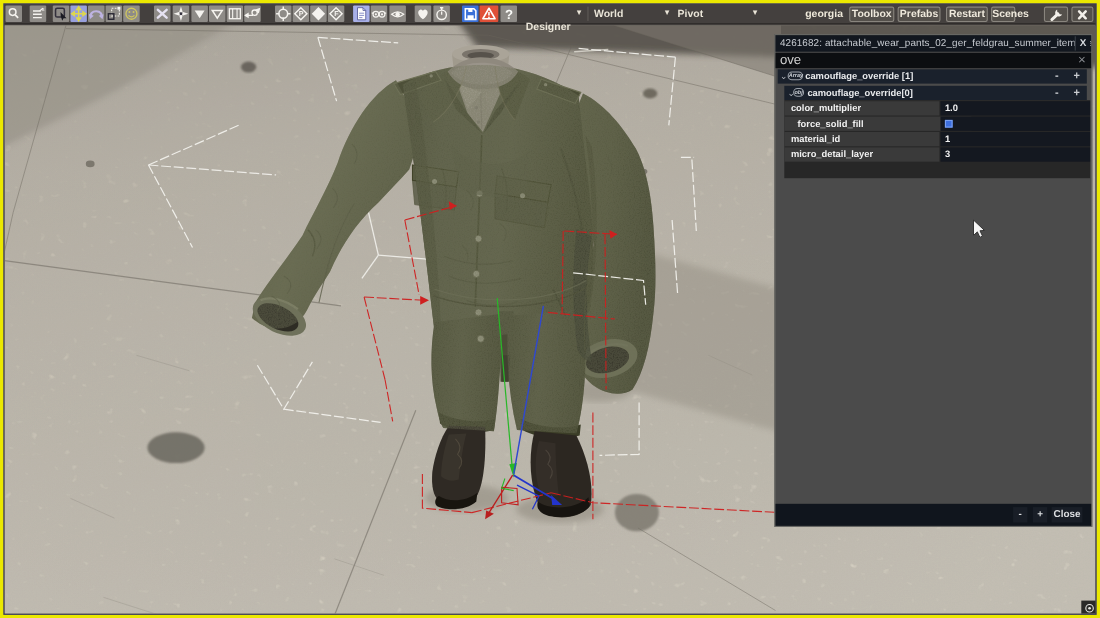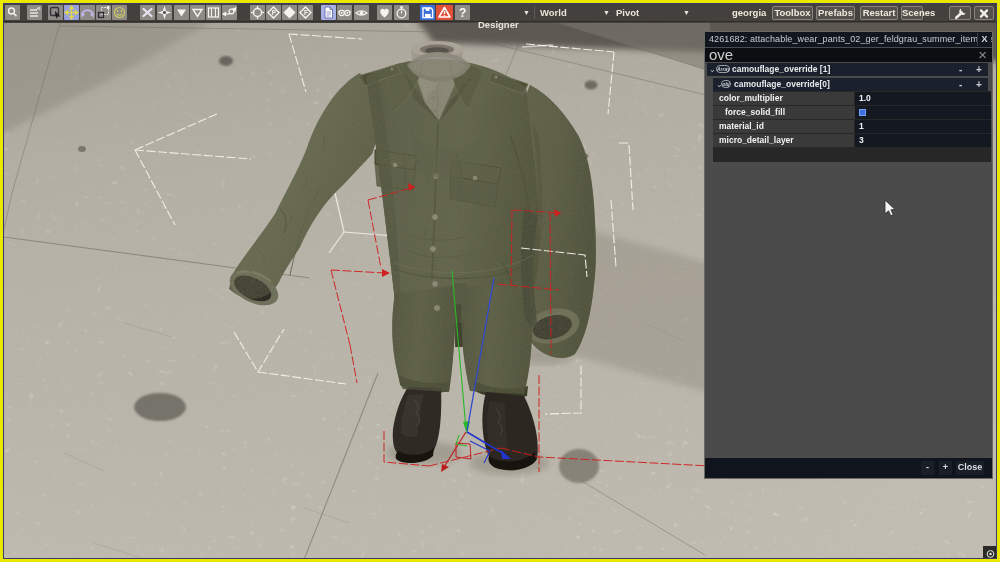--- a/index.html
+++ b/index.html
@@ -18,21 +18,21 @@
   .ddt { position:absolute; top:1px; height:15px; color:#eae5d8; font-size:9.5px; font-weight:bold; line-height:15px; }
   .caret { position:absolute; top:1px; height:15px; color:#eae5d8; font-size:7px; line-height:15px; }
   .rbtn { position:absolute; top:2px; height:14px; background:#54504b; border:1px solid #89857e; border-radius:2px; color:#efe9dc; font-size:9.5px; font-weight:bold; line-height:12px; text-align:center; }
   
   #viewport { position:absolute; left:0; top:19px; width:992px; height:535px; }
   
   #panel { position:absolute; left:700px; top:27px; width:289px; height:448px; background:#4b4b4b; border:1px solid #6a6a66; }
   #ptitle { position:absolute; left:0px; top:0px; width:287px; height:15px; background:#12171f; color:#c7cbd1; font-size:9px; line-height:15px; white-space:nowrap; overflow:hidden; letter-spacing:0.1px; }
   #ptitle span { padding-left:4px; }
   #pX { position:absolute; right:1px; top:1px; width:14px; height:13px; background:#12171f; border-left:1px solid #3a3f46; color:#d8dbdf; font-size:9px; font-weight:bold; text-align:center; line-height:13px; }
-  #psearch { position:absolute; left:0px; top:16px; width:287px; height:14px; background:#0c0e11; color:#cfcfcf; font-size:15px; line-height:13px; }
+  #psearch { position:absolute; left:0px; top:16px; width:287px; height:14px; background:#0c0e11; color:#cfcfcf; font-size:12px; line-height:13px; }
   .hdr { position:absolute; background:#1a212c; color:#e8eaec; font-size:8.5px; font-weight:bold; line-height:13px; }
   .hm { position:absolute; color:#c9ccd0; font-weight:bold; font-size:10px; top:0; }
   .prow { position:absolute; height:13px; }
   .plab { position:absolute; left:0; top:0; height:13px; background:#3a3a3a; color:#f2f2f2; font-size:8.5px; font-weight:bold; line-height:13px; padding-left:6px; white-space:nowrap; }
   .pval { position:absolute; top:0; height:13px; background:#141820; color:#f2f2f2; font-size:8.5px; font-weight:bold; line-height:13px; padding-left:4px; white-space:nowrap; overflow:hidden; }
   #pbottom { position:absolute; left:0; bottom:0; width:287px; height:20px; background:#10151d; }
   .bbtn { position:absolute; top:3px; height:14px; background:#191e27; color:#dddfe2; font-size:9px; font-weight:bold; text-align:center; line-height:13px; }
 </style>
 </head>
 <body>

